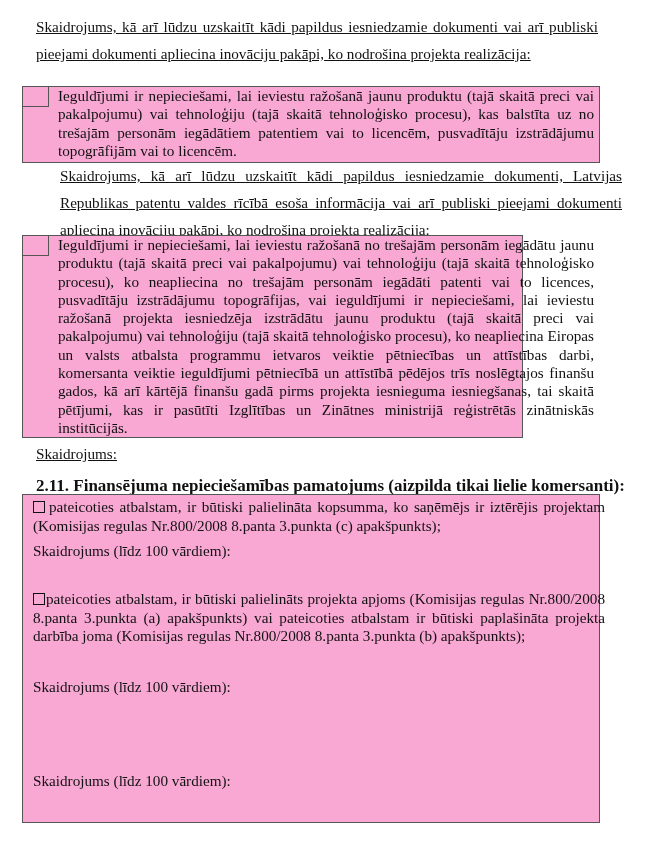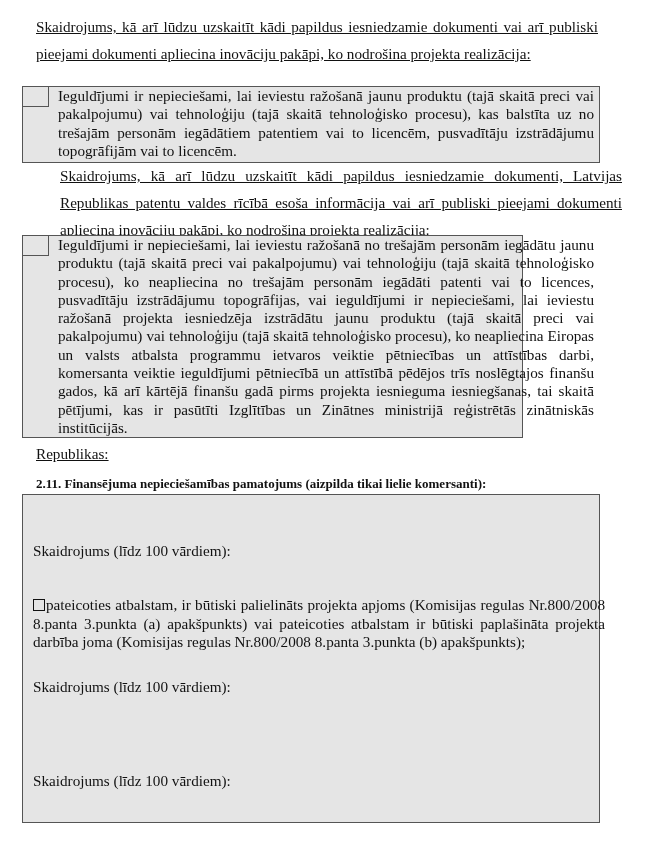--- a/index.html
+++ b/index.html
@@ -1,22 +1,22 @@
 <!DOCTYPE html>
 <html><head>
 <meta charset="utf-8">
 <style>
   html, body { margin:0; padding:0; background:#ffffff; }
   body { width:645px; height:849px; position:relative; overflow:hidden;
          font-family:"Liberation Serif", serif; color:#111; font-size:15.2px; }
   .para { position:absolute; line-height:27px; text-align:justify; text-align-last:left;text-decoration:underline; }
-  .box { position:absolute; border:1px solid #555; box-sizing:border-box; background:#e5e5e5; }
+  .box { position:absolute; border:1px solid #555; box-sizing:border-box; background:#f9a8d4; }
   .cbx-cell { position:absolute; left:0; top:0; width:25px; height:19px; border-right:1px solid #555; border-bottom:1px solid #555; }
   .box-text { position:absolute; line-height:18.3px; text-align:justify; text-align-last:left; }
-  .heading { position:absolute; font-weight:bold; font-size:13px; white-space:nowrap; }
+  .heading { position:absolute; font-weight:bold; font-size:17px; white-space:nowrap; }
   .opt { position:absolute; left:10px; width:572px; line-height:18.5px; text-align:justify; text-align-last:left; }
   .label { position:absolute; left:10px; line-height:18px; }
   .sq { display:inline-block; width:10px; height:10px; border:1px solid #111; vertical-align:-1px; margin-right:4px; }
 </style>
 </head>
 <body>
 
 <div class="para" style="left:36px; top:13px; width:562px;">Skaidrojums, kā arī lūdzu uzskaitīt kādi papildus iesniedzamie dokumenti vai arī publiski pieejami dokumenti apliecina inovāciju pakāpi, ko nodrošina projekta realizācija:</div>
 
 <div class="box" style="left:22px; top:86px; width:578px; height:77px;">
@@ -24,30 +24,33 @@
   <div class="box-text" style="left:35px; top:0px; width:536px;">Ieguldījumi ir nepieciešami, lai ieviestu ražošanā jaunu produktu (tajā skaitā preci vai pakalpojumu) vai tehnoloģiju (tajā skaitā tehnoloģisko procesu), kas balstīta uz no trešajām personām iegādātiem patentiem vai to licencēm, pusvadītāju izstrādājumu topogrāfijām vai to licencēm.</div>
 </div>
 
 <div class="para" style="left:36px; top:162px; width:562px;margin-left:24px;">Skaidrojums, kā arī lūdzu uzskaitīt kādi papildus iesniedzamie dokumenti, Latvijas Republikas patentu valdes rīcībā esoša informācija vai arī publiski pieejami dokumenti apliecina inovāciju pakāpi, ko nodrošina projekta realizācija:</div>
 
 <div class="box" style="left:22px; top:235px; width:501px; height:203px;">
   <div class="cbx-cell"></div>
   <div class="box-text" style="left:35px; top:0px; width:536px;">Ieguldījumi ir nepieciešami, lai ieviestu ražošanā no trešajām personām iegādātu jaunu produktu (tajā skaitā preci vai pakalpojumu) vai tehnoloģiju (tajā skaitā tehnoloģisko procesu), ko neapliecina no trešajām personām iegādāti patenti vai to licences, pusvadītāju izstrādājumu topogrāfijas, vai ieguldījumi ir nepieciešami, lai ieviestu ražošanā projekta iesniedzēja izstrādātu jaunu produktu (tajā skaitā preci vai pakalpojumu) vai tehnoloģiju (tajā skaitā tehnoloģisko procesu), ko neapliecina Eiropas un valsts atbalsta programmu ietvaros veiktie pētniecības un attīstības darbi, komersanta veiktie ieguldījumi pētniecībā un attīstībā pēdējos trīs noslēgtajos finanšu gados, kā arī kārtējā finanšu gadā  pirms projekta iesnieguma iesniegšanas, tai skaitā pētījumi, kas ir pasūtīti Izglītības un Zinātnes ministrijā reģistrētās zinātniskās institūcijās.</div>
 </div>
 
-<div class="para" style="left:36px; top:440px;">Republikas:</div>
+<div class="para" style="left:36px; top:440px;">Skaidrojums:</div>
 
 <div class="heading" style="left:36px; top:476px;">2.11. Finansējuma nepieciešamības pamatojums (aizpilda tikai lielie komersanti):</div>
 
 <div class="box" style="left:22px; top:494px; width:578px; height:329px;">
 
+  <div class="opt" style="top:3px;">
+    <span class="sq"></span><span>pateicoties atbalstam, ir būtiski palielināta kopsumma, ko saņēmējs ir iztērējis projektam (Komisijas regulas Nr.800/2008 8.panta 3.punkta (c) apakšpunkts);</span>
+  </div>
   <div class="label" style="top:47px;">Skaidrojums (līdz 100 vārdiem):</div>
   <div style="position:absolute; left:10px; top:67px; width:560px; height:30px;"></div>
 
-  <div class="opt" style="top:101px;">
+  <div class="opt" style="top:95px;">
     <span class="sq" style="margin-right:1px;"></span><span>pateicoties atbalstam, ir būtiski palielināts projekta apjoms (Komisijas regulas Nr.800/2008 8.panta 3.punkta (a) apakšpunkts) vai pateicoties atbalstam ir būtiski paplašināta projekta darbība joma (Komisijas regulas Nr.800/2008 8.panta 3.punkta (b) apakšpunkts);</span>
   </div>
   <div class="label" style="top:183px;">Skaidrojums (līdz 100 vārdiem):</div>
   <div style="position:absolute; left:10px; top:203px; width:560px; height:30px;"></div>
 
   <div class="label" style="top:277px;">Skaidrojums (līdz 100 vārdiem):</div>
   <div style="position:absolute; left:10px; top:297px; width:560px; height:28px;"></div>
 </div>
 
 </body></html>

